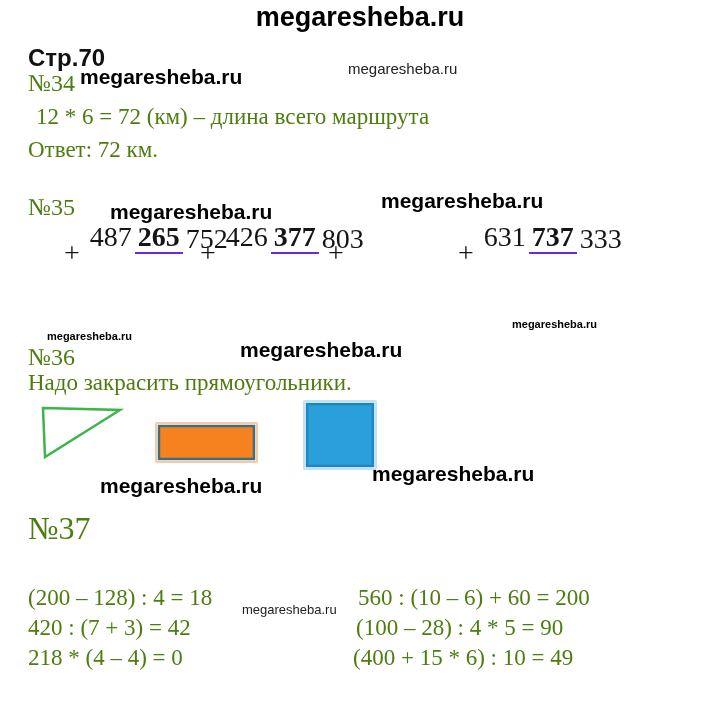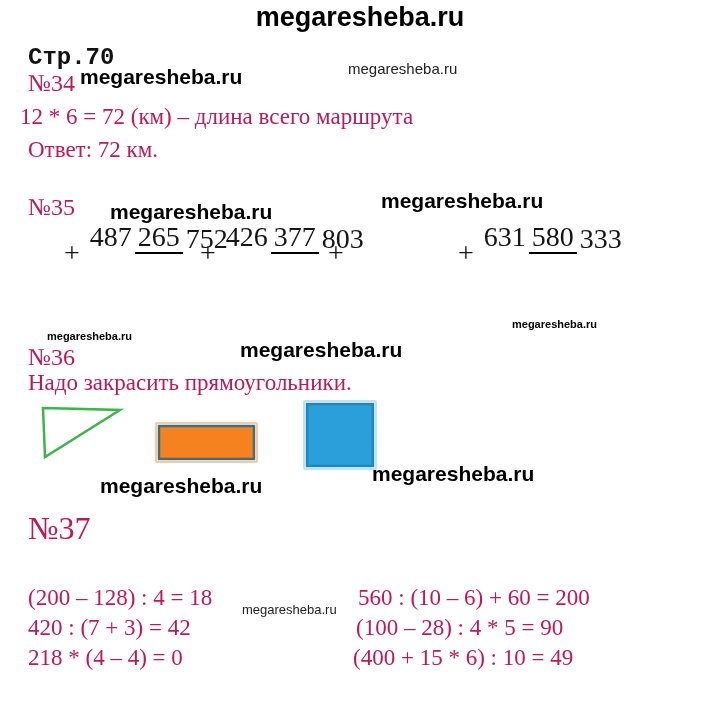--- a/index.html
+++ b/index.html
@@ -5,50 +5,50 @@
   html,body{margin:0;padding:0;background:#ffffff;}
   #page{
     position:relative;
     width:720px;height:720px;
     background:#ffffff;
     overflow:hidden;
     color:#151515;
     font-family:"Liberation Serif", serif;
   }
   .abs{position:absolute;white-space:nowrap;}
-  .serif{font-family:"Liberation Serif", serif;font-size:23px;color:#be185d;}
-  .serif-bold{font-family:Liberation Mono, monospace;font-weight:bold;font-size:23px;color:#111;}
+  .serif{font-family:"Liberation Serif", serif;font-size:23px;color:#4d7c0f;}
+  .serif-bold{font-family:Liberation Sans, sans-serif;font-weight:bold;font-size:23px;color:#111;}
   .wm-bold{font-family:"Liberation Sans", sans-serif;font-weight:bold;color:#000;}
   .wm-light{font-family:"Liberation Sans", sans-serif;font-weight:normal;color:#222;}
   .center-line{left:0;right:0;text-align:center;}
   .site-title{font-family:"Liberation Sans", sans-serif;font-weight:bold;font-size:27px;color:#000;}
   .add-col{position:absolute;display:flex;align-items:flex-start;}
   .add-col .plus{font-size:28px;line-height:28px;margin-top:17px;margin-right:7px;}
   .add-col .nums{display:flex;flex-direction:row;}
   .add-col .nums .n{font-size:28px;line-height:30px;text-align:left;padding:0 3px;}
-  .add-col .nums .n.underl{border-bottom:2px solid #000000;}
+  .add-col .nums .n.underl{border-bottom:2px solid #6d28d9;font-weight:bold;}
   .add-col .nums .n.result{margin-top:2px;text-align:right;}
   .eq{font-size:23px;margin-top:44px;}
 </style>
 </head>
 <body>
 
 <div id="page">
 
   <div class="abs center-line site-title" style="top:2px;">megaresheba.ru</div>
 
   <div class="abs serif-bold" style="left:28px;top:44px;font-size:24px;">Стр.70</div>
 
   <div class="abs serif" style="left:28px;top:70px;font-size:24px;">№34</div>
 
   <div class="abs wm-bold" style="left:80px;top:65px;font-size:21px;">megaresheba.ru</div>
 
   <div class="abs wm-light" style="left:348px;top:60px;font-size:15px;">megaresheba.ru</div>
 
-  <div class="abs serif" style="left:20px;top:104px;text-align:right;">12 * 6 = 72 (км) – длина всего маршрута</div>
+  <div class="abs serif" style="left:36px;top:104px;text-align:right;">12 * 6 = 72 (км) – длина всего маршрута</div>
 
   <div class="abs serif" style="left:28px;top:137px;">Ответ: 72 км.</div>
 
   <div class="abs serif" style="left:28px;top:194px;font-size:24px;">№35</div>
 
   <div class="abs wm-bold" style="left:110px;top:200px;font-size:21px;">megaresheba.ru</div>
 
   <div class="abs wm-bold" style="left:381px;top:189px;font-size:21px;">megaresheba.ru</div>
 
   <div class="add-col" style="left:64px;top:222px;">
@@ -70,21 +70,21 @@
   </div>
 
   <div class="add-col" style="left:328px;top:222px;">
     <span class="plus">+</span>
   </div>
 
   <div class="add-col" style="left:458px;top:222px;">
     <span class="plus">+</span>
     <span class="nums">
       <span class="n">631</span>
-      <span class="n underl">580</span>
+      <span class="n underl">737</span>
       <span class="n result">333</span>
     </span>
   </div>
 
   <div class="abs wm-bold" style="left:512px;top:318px;font-size:11px;">megaresheba.ru</div>
 
   <div class="abs wm-bold" style="left:47px;top:330px;font-size:11px;">megaresheba.ru</div>
 
   <div class="abs wm-bold" style="left:240px;top:338px;font-size:21px;">megaresheba.ru</div>
 

